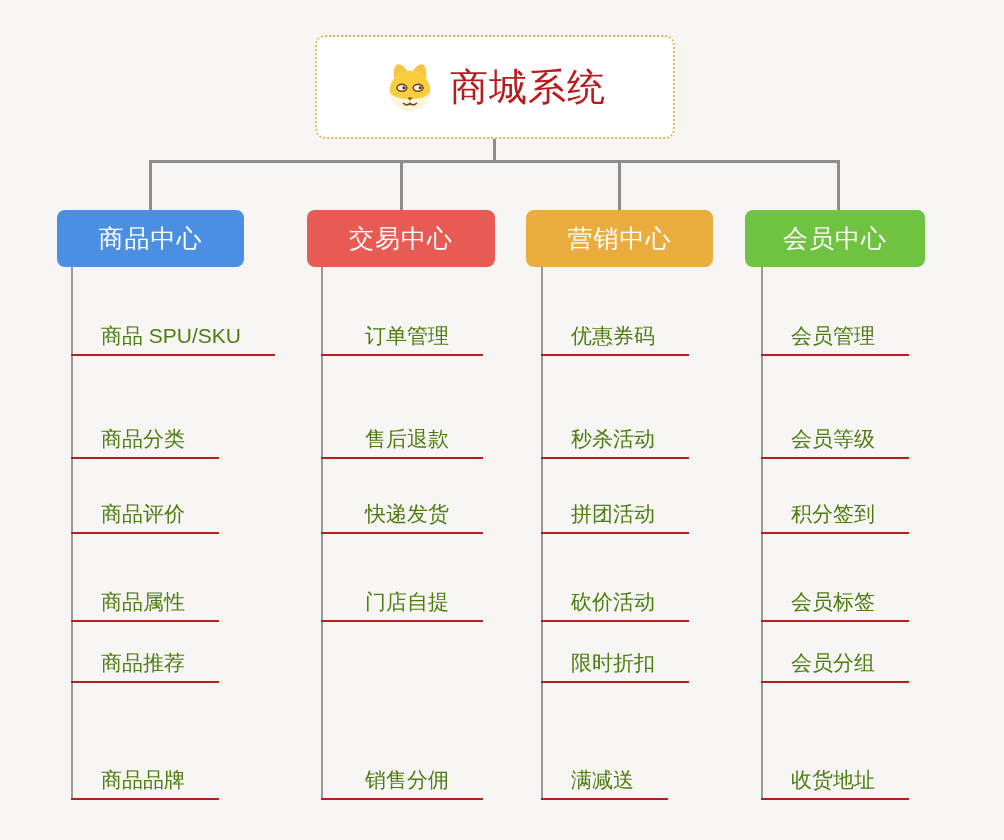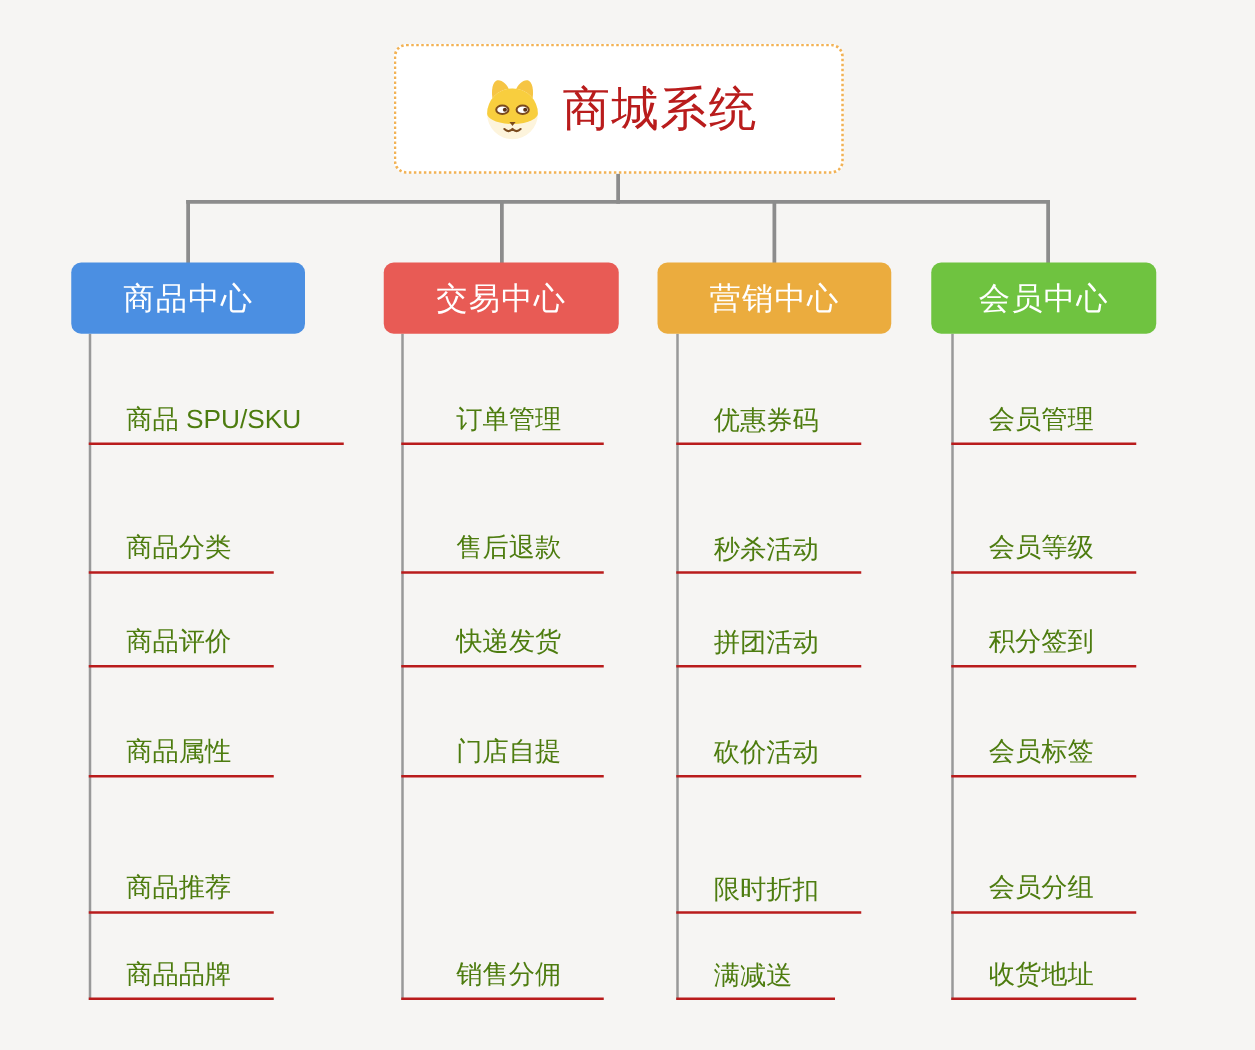--- a/index.html
+++ b/index.html
@@ -45,21 +45,21 @@
 
   
   .leaf{
     position:absolute;white-space:nowrap;
     font-size:21px;line-height:30px;color:#4d7c0f;
     padding:0 34px 3px 30px;
     border-bottom:2px solid #b91c1c;
   }
   .c1{left:71px;} .c2{left:321px;padding-left:44px;} .c3{left:541px;font-family:Liberation Serif, serif;} .c4{left:761px;}
   .r1{top:321px;} .r2{top:403px;margin-top:21px;} .r3{top:499px;}
-  .r4{top:587px;} .r5{top:696px;} .r6{top:765px;}
+  .r4{top:587px;} .r5{top:648px;} .r6{top:765px;}
 </style>
 </head>
 <body>
 
 <div id="canvas">
 
   <div class="line root-stem"></div>
   <div class="line hbar"></div>
   <div class="line drop drop-1"></div>
   <div class="line drop drop-2"></div>

